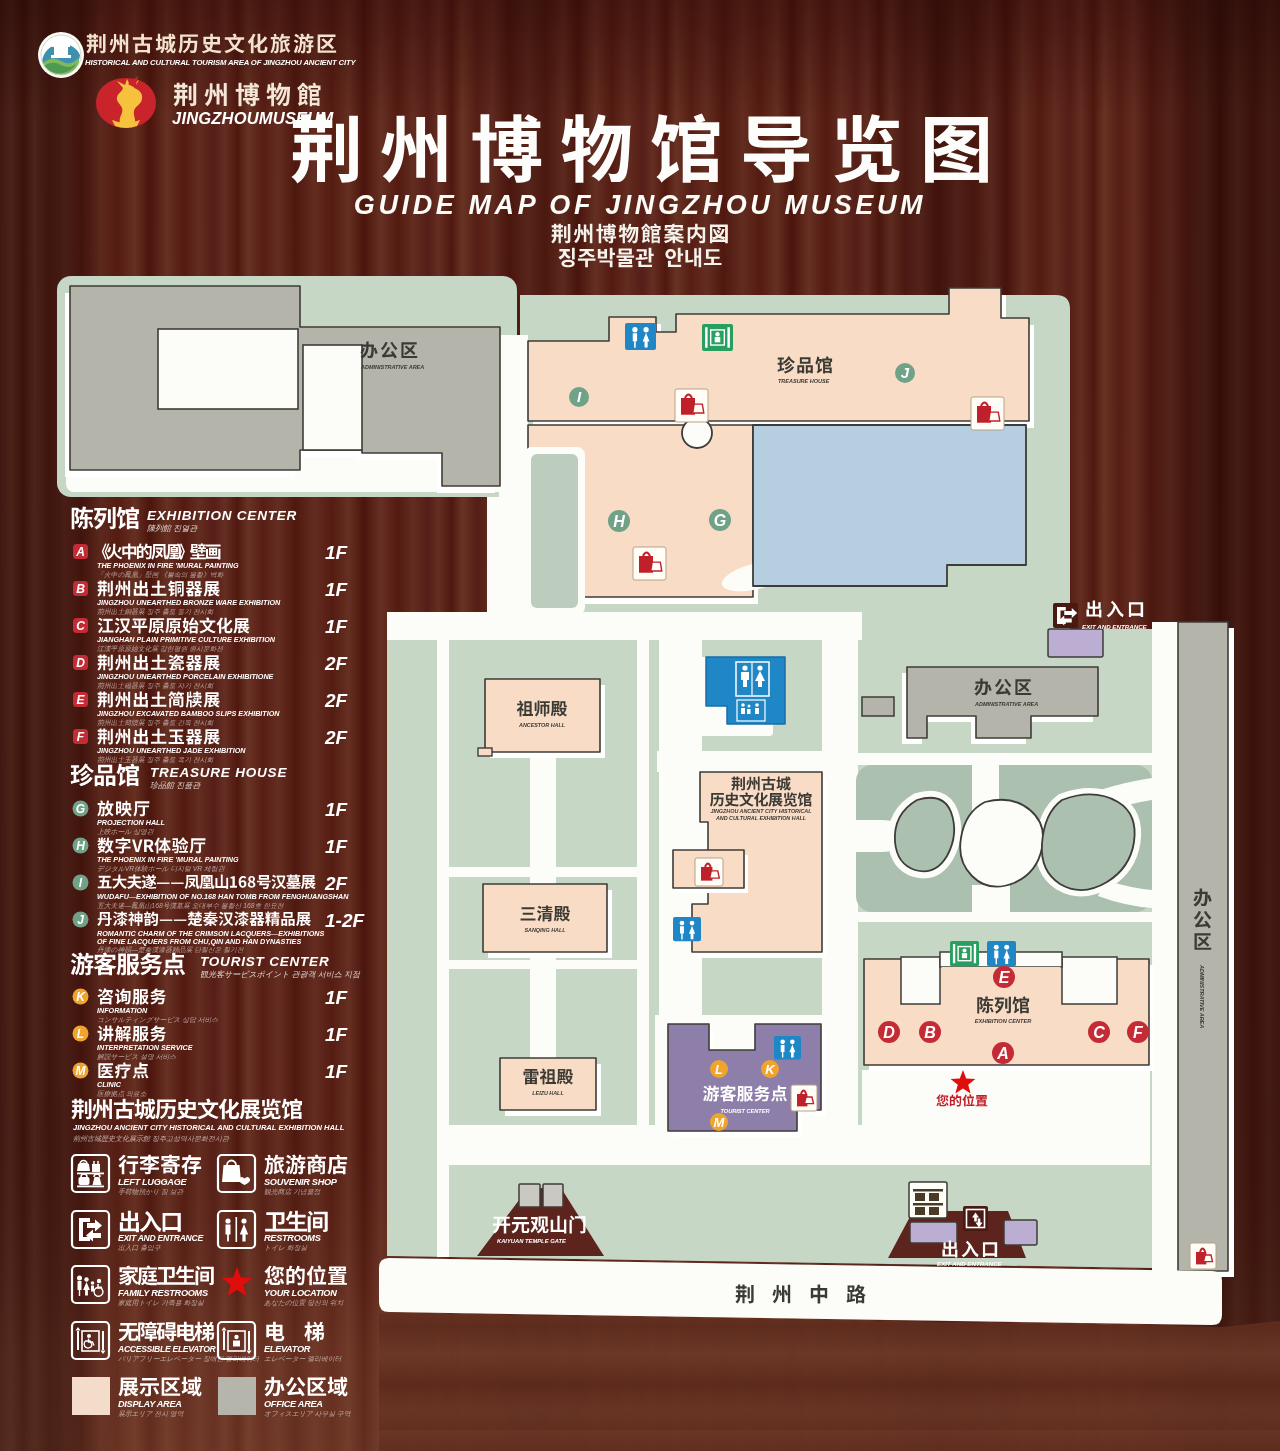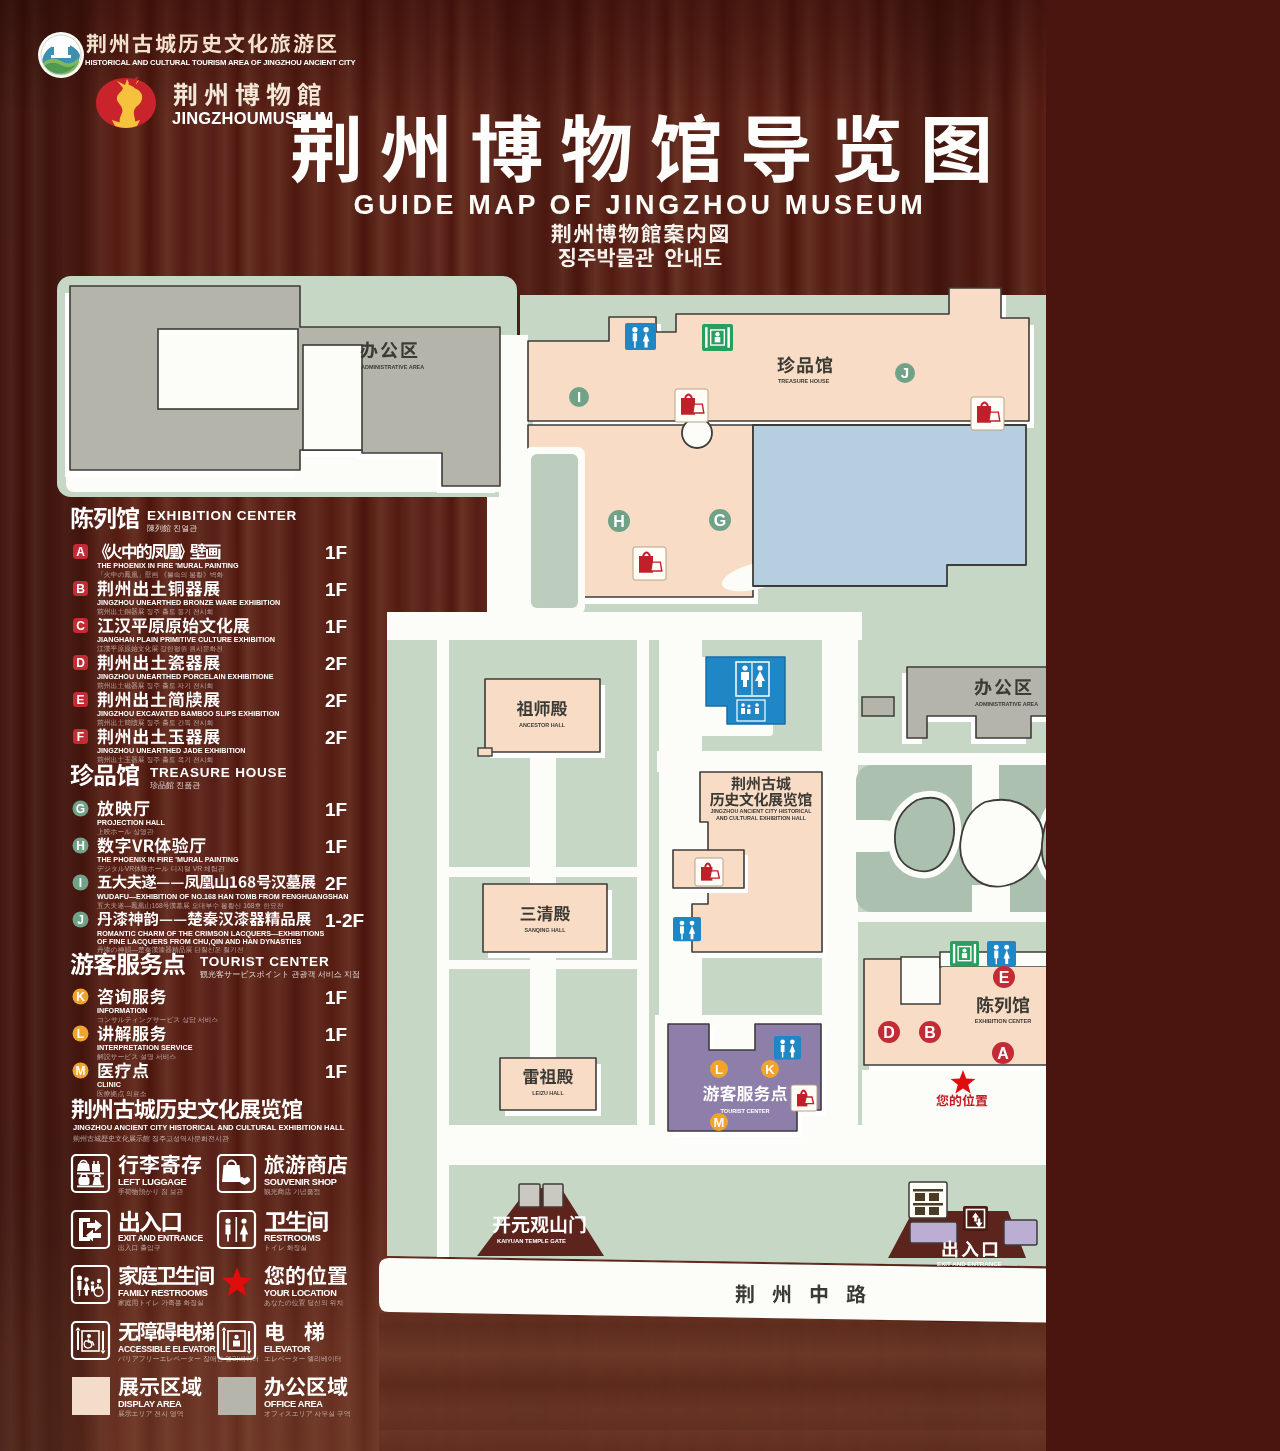--- a/index.html
+++ b/index.html
@@ -1,15 +1,15 @@
 <!DOCTYPE html>
 <html><head><meta charset="utf-8"><title>Jingzhou Museum Guide Map</title>
 <style>
 html,body{margin:0;padding:0;background:#4a150f;}
-#page{position:relative;width:1046px;height:1451px;overflow:hidden;font-family:"Liberation Sans",sans-serif;}
+#page{position:relative;width:1280px;height:1451px;overflow:hidden;font-family:"Liberation Sans",sans-serif;font-style:italic;}
 svg{display:block;}
 </style></head>
 <body>
 <div id="page">
 <svg width="1280" height="1451" viewBox="0 0 1280 1451">
 <defs>
         <path id="g31" d="M8 88H53V76H39V14H28C23 17 18 19 11 20V29H24V76H8Z"></path>
         <path id="g36" d="M32 89C44 89 55 80 55 65C55 49 46 41 34 41C29 41 22 44 18 49C19 31 26 24 35 24C39 24 43 27 46 30L54 21C49 16 43 13 34 13C19 13 5 24 5 52C5 78 18 89 32 89ZM19 60C22 54 27 52 31 52C37 52 41 56 41 65C41 74 37 78 31 78C25 78 20 73 19 60Z"></path>
         <path id="g38" d="M30 89C44 89 54 81 54 70C54 60 49 54 42 50V49C47 46 51 40 51 32C51 21 43 13 30 13C17 13 8 20 8 32C8 40 12 46 17 50V50C10 54 5 60 5 70C5 81 15 89 30 89ZM34 46C26 43 21 39 21 32C21 26 25 23 30 23C36 23 39 27 39 33C39 38 38 42 34 46ZM30 79C23 79 17 75 17 68C17 62 20 58 24 54C34 58 41 61 41 69C41 76 36 79 30 79Z"></path>
         <path id="g52" d="M24 48V26H34C43 26 48 28 48 36C48 44 43 48 34 48ZM49 88H66L49 58C57 54 63 48 63 36C63 19 50 14 35 14H9V88H24V60H34Z"></path>

